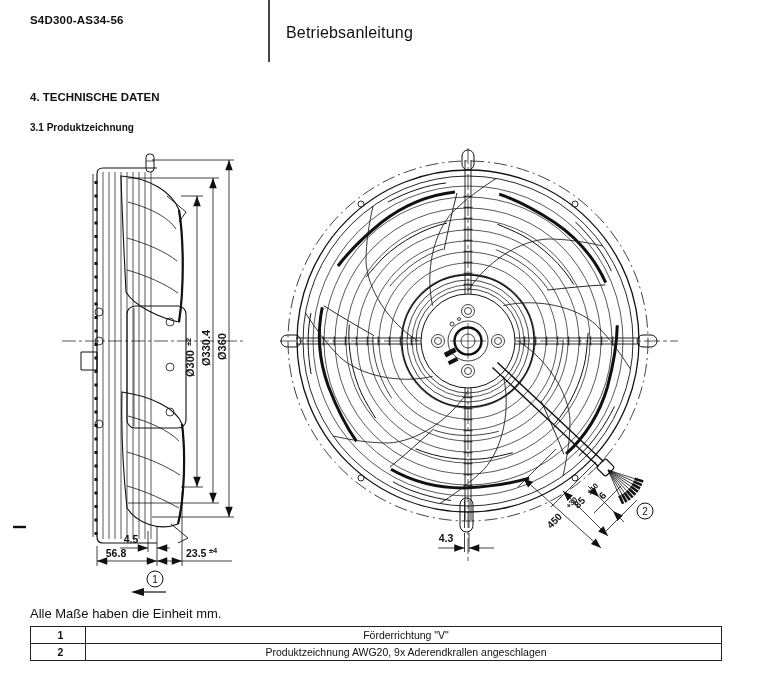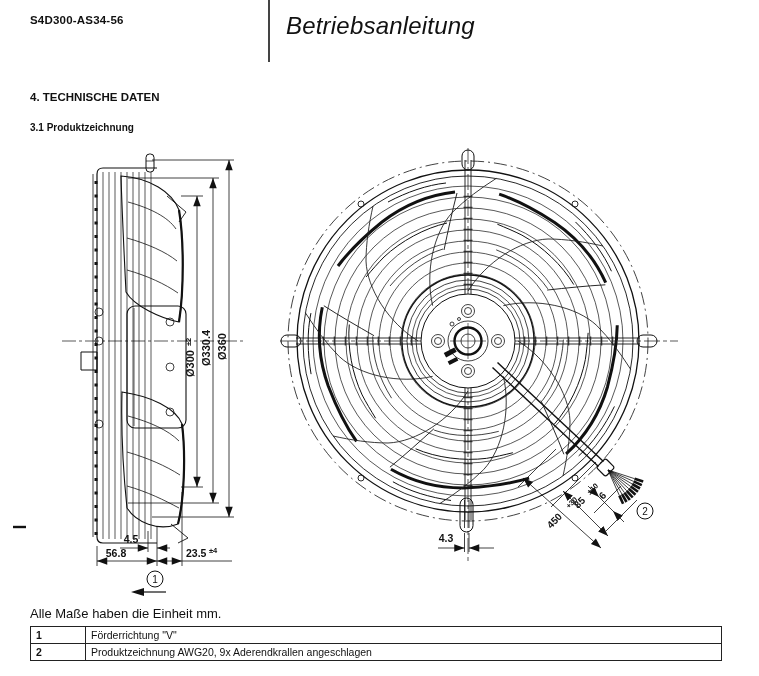--- a/index.html
+++ b/index.html
@@ -1,23 +1,23 @@
 <!DOCTYPE html>
 <html><head>
 <meta charset="utf-8">
 <style>
   html,body{margin:0;padding:0;background:#e8e8e8;}
   .page{
     position:relative;width:759px;height:676px;background:#ffffff;
     font-family:"Liberation Sans","DejaVu Sans",sans-serif;color:#111;
-    overflow:hidden;box-shadow:0 0 2px rgba(0,0,0,.3);
+    overflow:hidden;box-shadow:0 0 2px rgba(0,0,0,.3);text-align:center;
   }
   .product-code{position:absolute;left:30px;top:14px;font-size:11.5px;font-weight:bold;letter-spacing:.2px;}
   .header-divider{position:absolute;left:268px;top:0;width:1.5px;height:62px;background:#444;}
-  .doc-title{position:absolute;left:286px;top:12px;font-size:24px;font-weight:400;letter-spacing:.2px;font-style:italic;}
+  .doc-title{position:absolute;left:286px;top:24px;font-size:16px;font-weight:400;letter-spacing:.2px;}
   .h-tech{position:absolute;left:30px;top:91px;font-size:11.5px;font-weight:bold;}
   .h-draw{position:absolute;left:30px;top:122px;font-size:10px;font-weight:bold;}
   .units-note{position:absolute;left:30px;top:606px;font-size:13px;color:#111;}
   svg.drawing{position:absolute;left:0;top:0;width:759px;height:676px;}
   svg.drawing *{vector-effect:non-scaling-stroke;}
   .legend{
     position:absolute;left:30px;top:626px;width:692px;border-collapse:collapse;
     font-size:10.5px;table-layout:fixed;
   }
   .legend td{border:1px solid #222;height:16px;padding:0 0 0 5px;vertical-align:middle;white-space:nowrap;overflow:hidden;}

